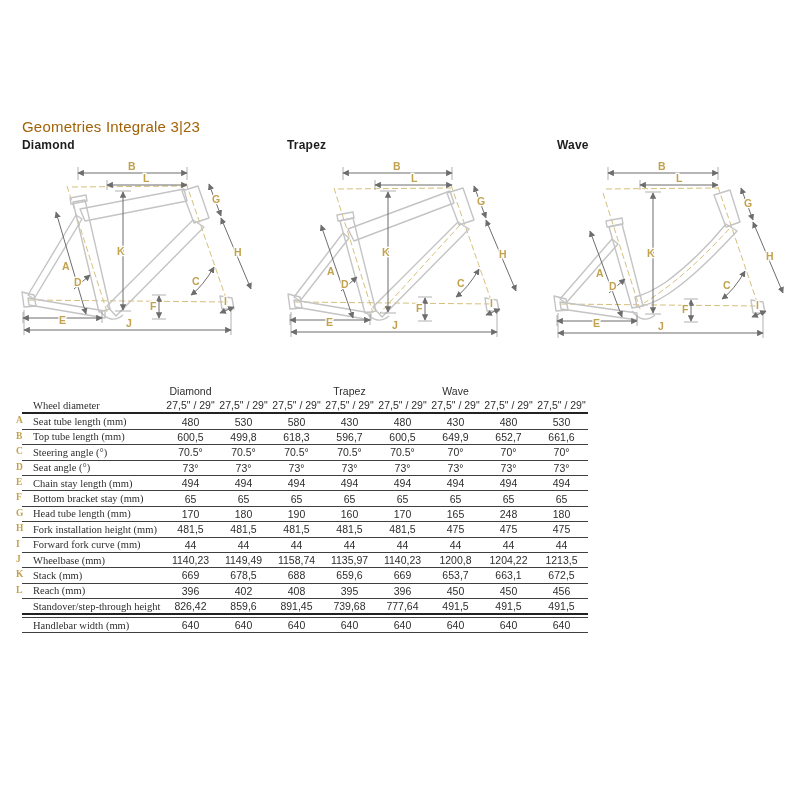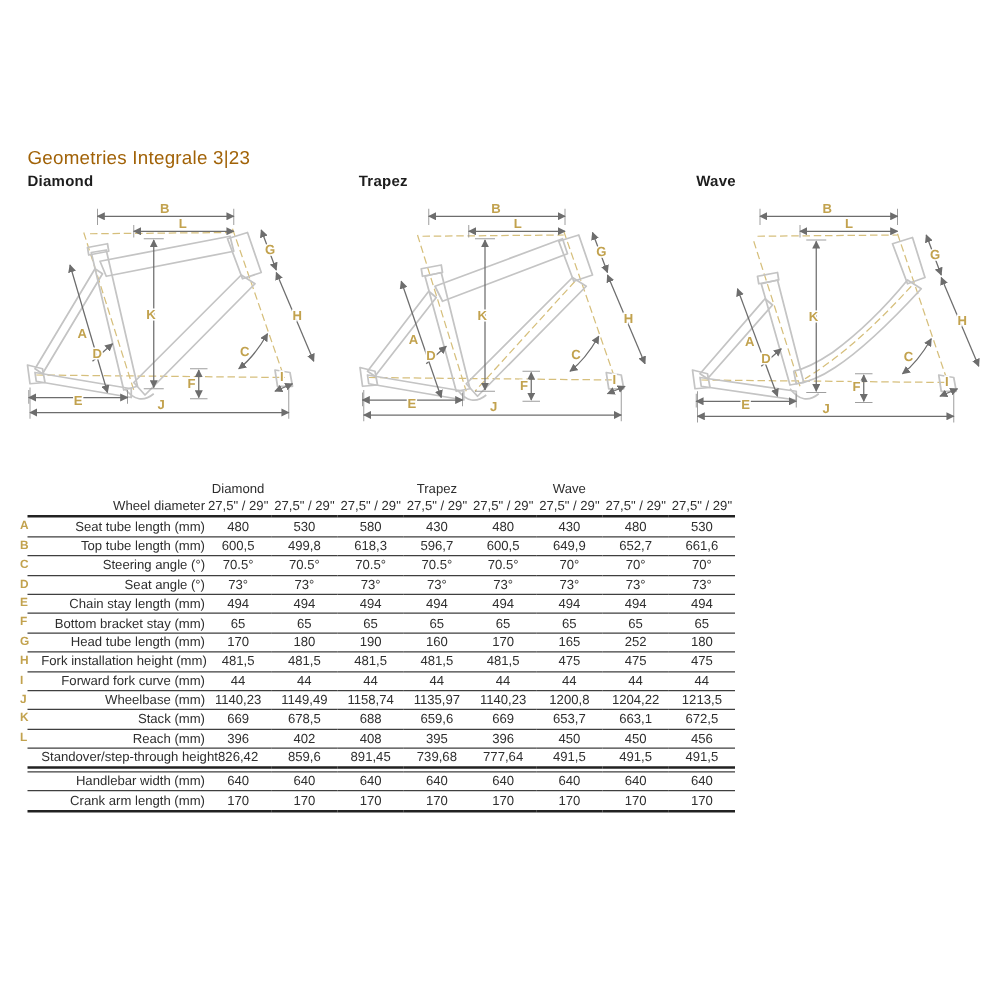--- a/index.html
+++ b/index.html
@@ -16,21 +16,21 @@
   .ext{stroke:#909090;stroke-width:.7;}
   .dl{fill:#c2a24e;font-size:10.5px;font-weight:bold;font-family:"Liberation Sans",sans-serif;
       paint-order:stroke fill;stroke:#ffffff;stroke-width:2.5px;}
   
   table.geo{position:absolute;left:22px;border-collapse:collapse;table-layout:fixed;width:566px;
             font-size:10.5px;color:#2e2e2e;}
   #maintable{top:384px;} #extratable{top:617px;border-top:1px solid #3f3f3f;}
   table.geo td,table.geo th{padding:0;height:14.4px;font-weight:normal;vertical-align:middle;
             white-space:nowrap;overflow:visible;}
   table.geo td{text-align:center;}
-  table.geo th{text-align:right;position:relative;padding-left:11px;}
+  table.geo th{text-align:left;position:relative;padding-left:11px;font-family:Liberation Serif, serif;}
   tr.rule td,tr.rule th{border-bottom:1px solid #3f3f3f;}
   tr.thick td,tr.thick th{border-bottom:2px solid #222222;}
   tr.grouphead td,tr.grouphead th{border-bottom:none;height:14px;font-size:10.5px;}
   .letter{position:absolute;left:-6px;top:1px;color:#c2a24e;font-weight:bold;font-size:9.5px;}
 </style>
 </head>
 <body>
 
 <div class="title">Geometries Integrale 3|23</div>
 
@@ -319,21 +319,21 @@
         <td>65</td>
       </tr>
       <tr class="rule">
         <th><span class="letter">G</span><span>Head tube length (mm)</span></th>
         <td>170</td>
         <td>180</td>
         <td>190</td>
         <td>160</td>
         <td>170</td>
         <td>165</td>
-        <td>252</td>
+        <td>248</td>
         <td>180</td>
       </tr>
       <tr class="rule">
         <th><span class="letter">H</span><span>Fork installation height (mm)</span></th>
         <td>481,5</td>
         <td>481,5</td>
         <td>481,5</td>
         <td>481,5</td>
         <td>481,5</td>
         <td>475</td>
@@ -408,25 +408,14 @@
         <th><span class="letter"></span><span>Handlebar width (mm)</span></th>
         <td>640</td>
         <td>640</td>
         <td>640</td>
         <td>640</td>
         <td>640</td>
         <td>640</td>
         <td>640</td>
         <td>640</td>
       </tr>
-      <tr class="rule thick">
-        <th><span class="letter"></span><span>Crank arm length (mm)</span></th>
-        <td>170</td>
-        <td>170</td>
-        <td>170</td>
-        <td>170</td>
-        <td>170</td>
-        <td>170</td>
-        <td>170</td>
-        <td>170</td>
-      </tr>
     </tbody>
 </table>
 
 </body></html>

